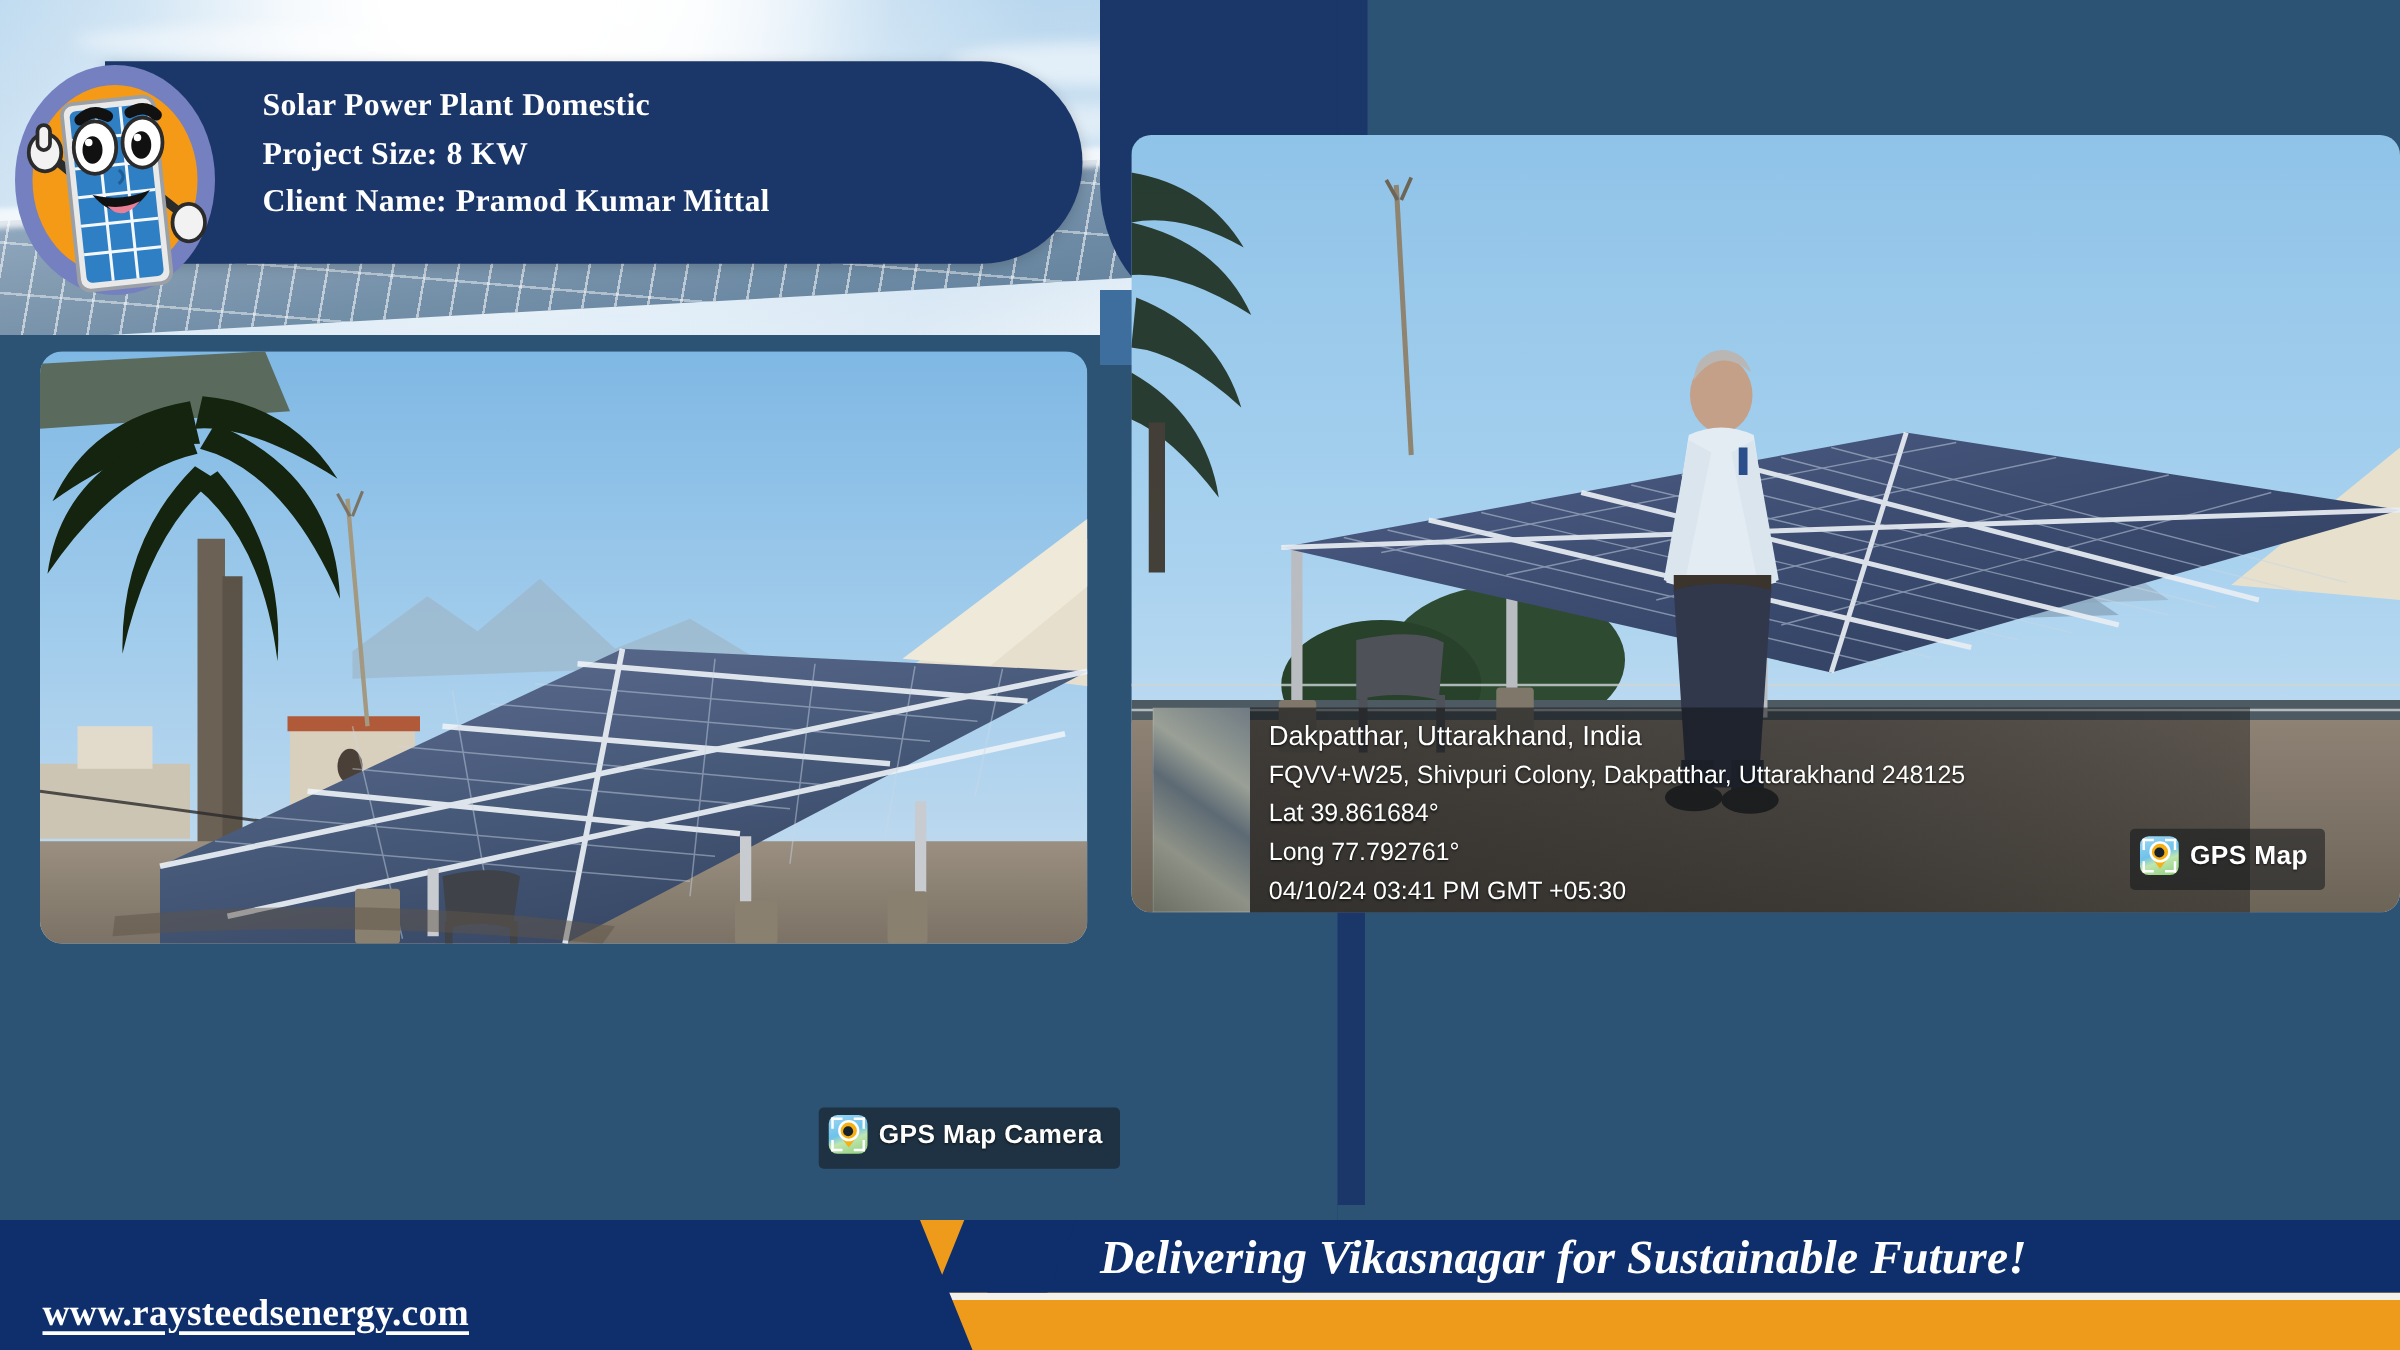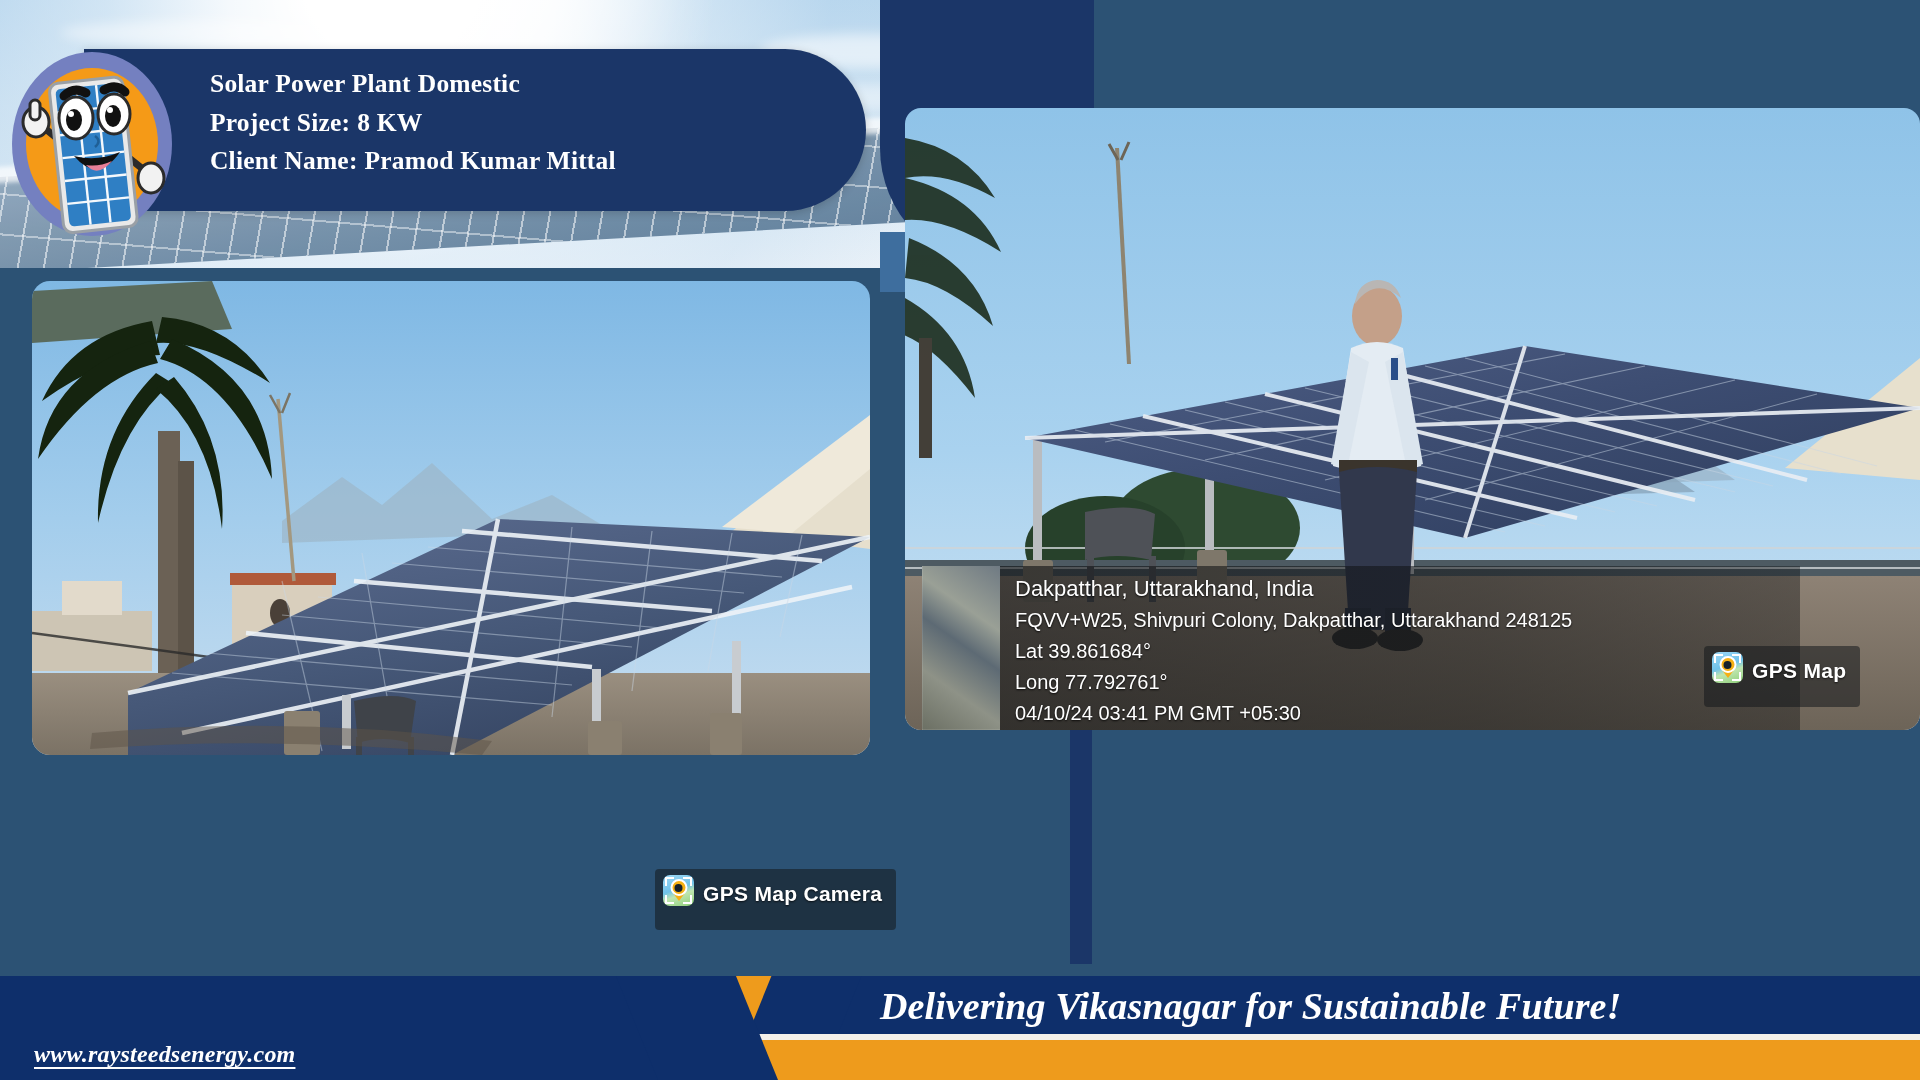--- a/index.html
+++ b/index.html
@@ -57,22 +57,22 @@
 
   
   .navy-block{position:absolute;background:#1B3668;}
   .nb-top{left:1070px;top:0;width:24px;height:112px;}
   .nb-side{left:1070px;top:108px;width:24px;height:622px;background:#2C5274;}
   .nb-div{left:1070px;top:730px;width:22px;height:258px;background:#1B3668;}
   .nb-corner{left:880px;top:0;width:212px;height:268px;background:#1B3668;border-radius:0 0 0 120px;}
   .blue-mid{position:absolute;left:880px;top:232px;width:212px;height:60px;background:#3E6E9E;}
 
   
-  .gpswm{position:absolute;display:flex;align-items:flex-end;gap:9px;
-    background:rgba(20,24,28,.55);padding:6px 14px 24px 8px;border-radius:4px;}
+  .gpswm{position:absolute;display:flex;align-items:center;gap:9px;
+    background:rgba(20,24,28,.55);padding:6px 14px 12px 8px;border-radius:4px;margin-top:17px;}
   .gpswm .label{color:#fff;font-weight:bold;font-size:21px;letter-spacing:.3px;
     text-shadow:0 1px 2px rgba(0,0,0,.7);white-space:nowrap;}
   .gpsicon{width:31px;height:31px;border-radius:7px;flex:0 0 auto;position:relative;overflow:hidden;
     background:linear-gradient(160deg,#9ed8f5 0%,#6fc2ea 45%,#bfe6b0 62%,#8ecf7a 100%);}
   .gpsicon .pin{position:absolute;left:50%;top:4px;transform:translateX(-50%);
     width:17px;height:17px;border-radius:50%;background:#F5B014;border:2px solid #fff;box-sizing:border-box;}
   .gpsicon .pin:after{content:"";position:absolute;left:50%;top:50%;transform:translate(-50%,-50%);
     width:8px;height:8px;border-radius:50%;background:#16212b;}
   .gpsicon .tip{position:absolute;left:50%;top:18px;transform:translateX(-50%);
     width:0;height:0;border-left:6px solid transparent;border-right:6px solid transparent;border-top:8px solid #F5B014;}
@@ -102,22 +102,22 @@
   .f-navy{position:absolute;left:0;bottom:0;width:720px;height:104px;background:#0E2F6B;}
   .f-navy-tail{position:absolute;left:658px;bottom:0;width:120px;height:104px;background:#0E2F6B;
     transform:skewX(22deg);transform-origin:bottom left;}
   .f-orange-top{position:absolute;left:640px;bottom:46px;width:1280px;height:58px;background:#EE9B1C;}
   .f-orange-bot{position:absolute;left:0;bottom:0;width:1920px;height:40px;background:#EE9B1C;}
   .f-white-gap{position:absolute;left:0;bottom:40px;width:1920px;height:6px;background:#F4F1EA;}
   .f-navy-slab{position:absolute;left:790px;bottom:46px;width:1130px;height:58px;background:#0E2F6B;}
   .f-navy-slab-lead{position:absolute;left:748px;bottom:46px;width:90px;height:58px;background:#0E2F6B;
     transform:skewX(-22deg);transform-origin:bottom right;}
   .f-url{position:absolute;left:34px;bottom:12px;color:#ffffff;
-    font-family:"Liberation Serif",serif;font-weight:bold;font-size:24px;
-    text-decoration:underline;text-underline-offset:5px;letter-spacing:.2px;font-style:italic;}
+    font-family:"Liberation Serif",serif;font-weight:bold;font-size:30px;
+    text-decoration:underline;text-underline-offset:5px;letter-spacing:.2px;}
   .f-tag{position:absolute;left:880px;bottom:52px;color:#ffffff;
     font-family:"Liberation Serif",serif;font-weight:bold;font-style:italic;
     font-size:38px;letter-spacing:.1px;white-space:nowrap;}
   .f-notch{position:absolute;left:1070px;bottom:104px;width:22px;height:12px;background:#2C5274;}
 </style>
 </head>
 <body>
 
 <div class="stage">
 

